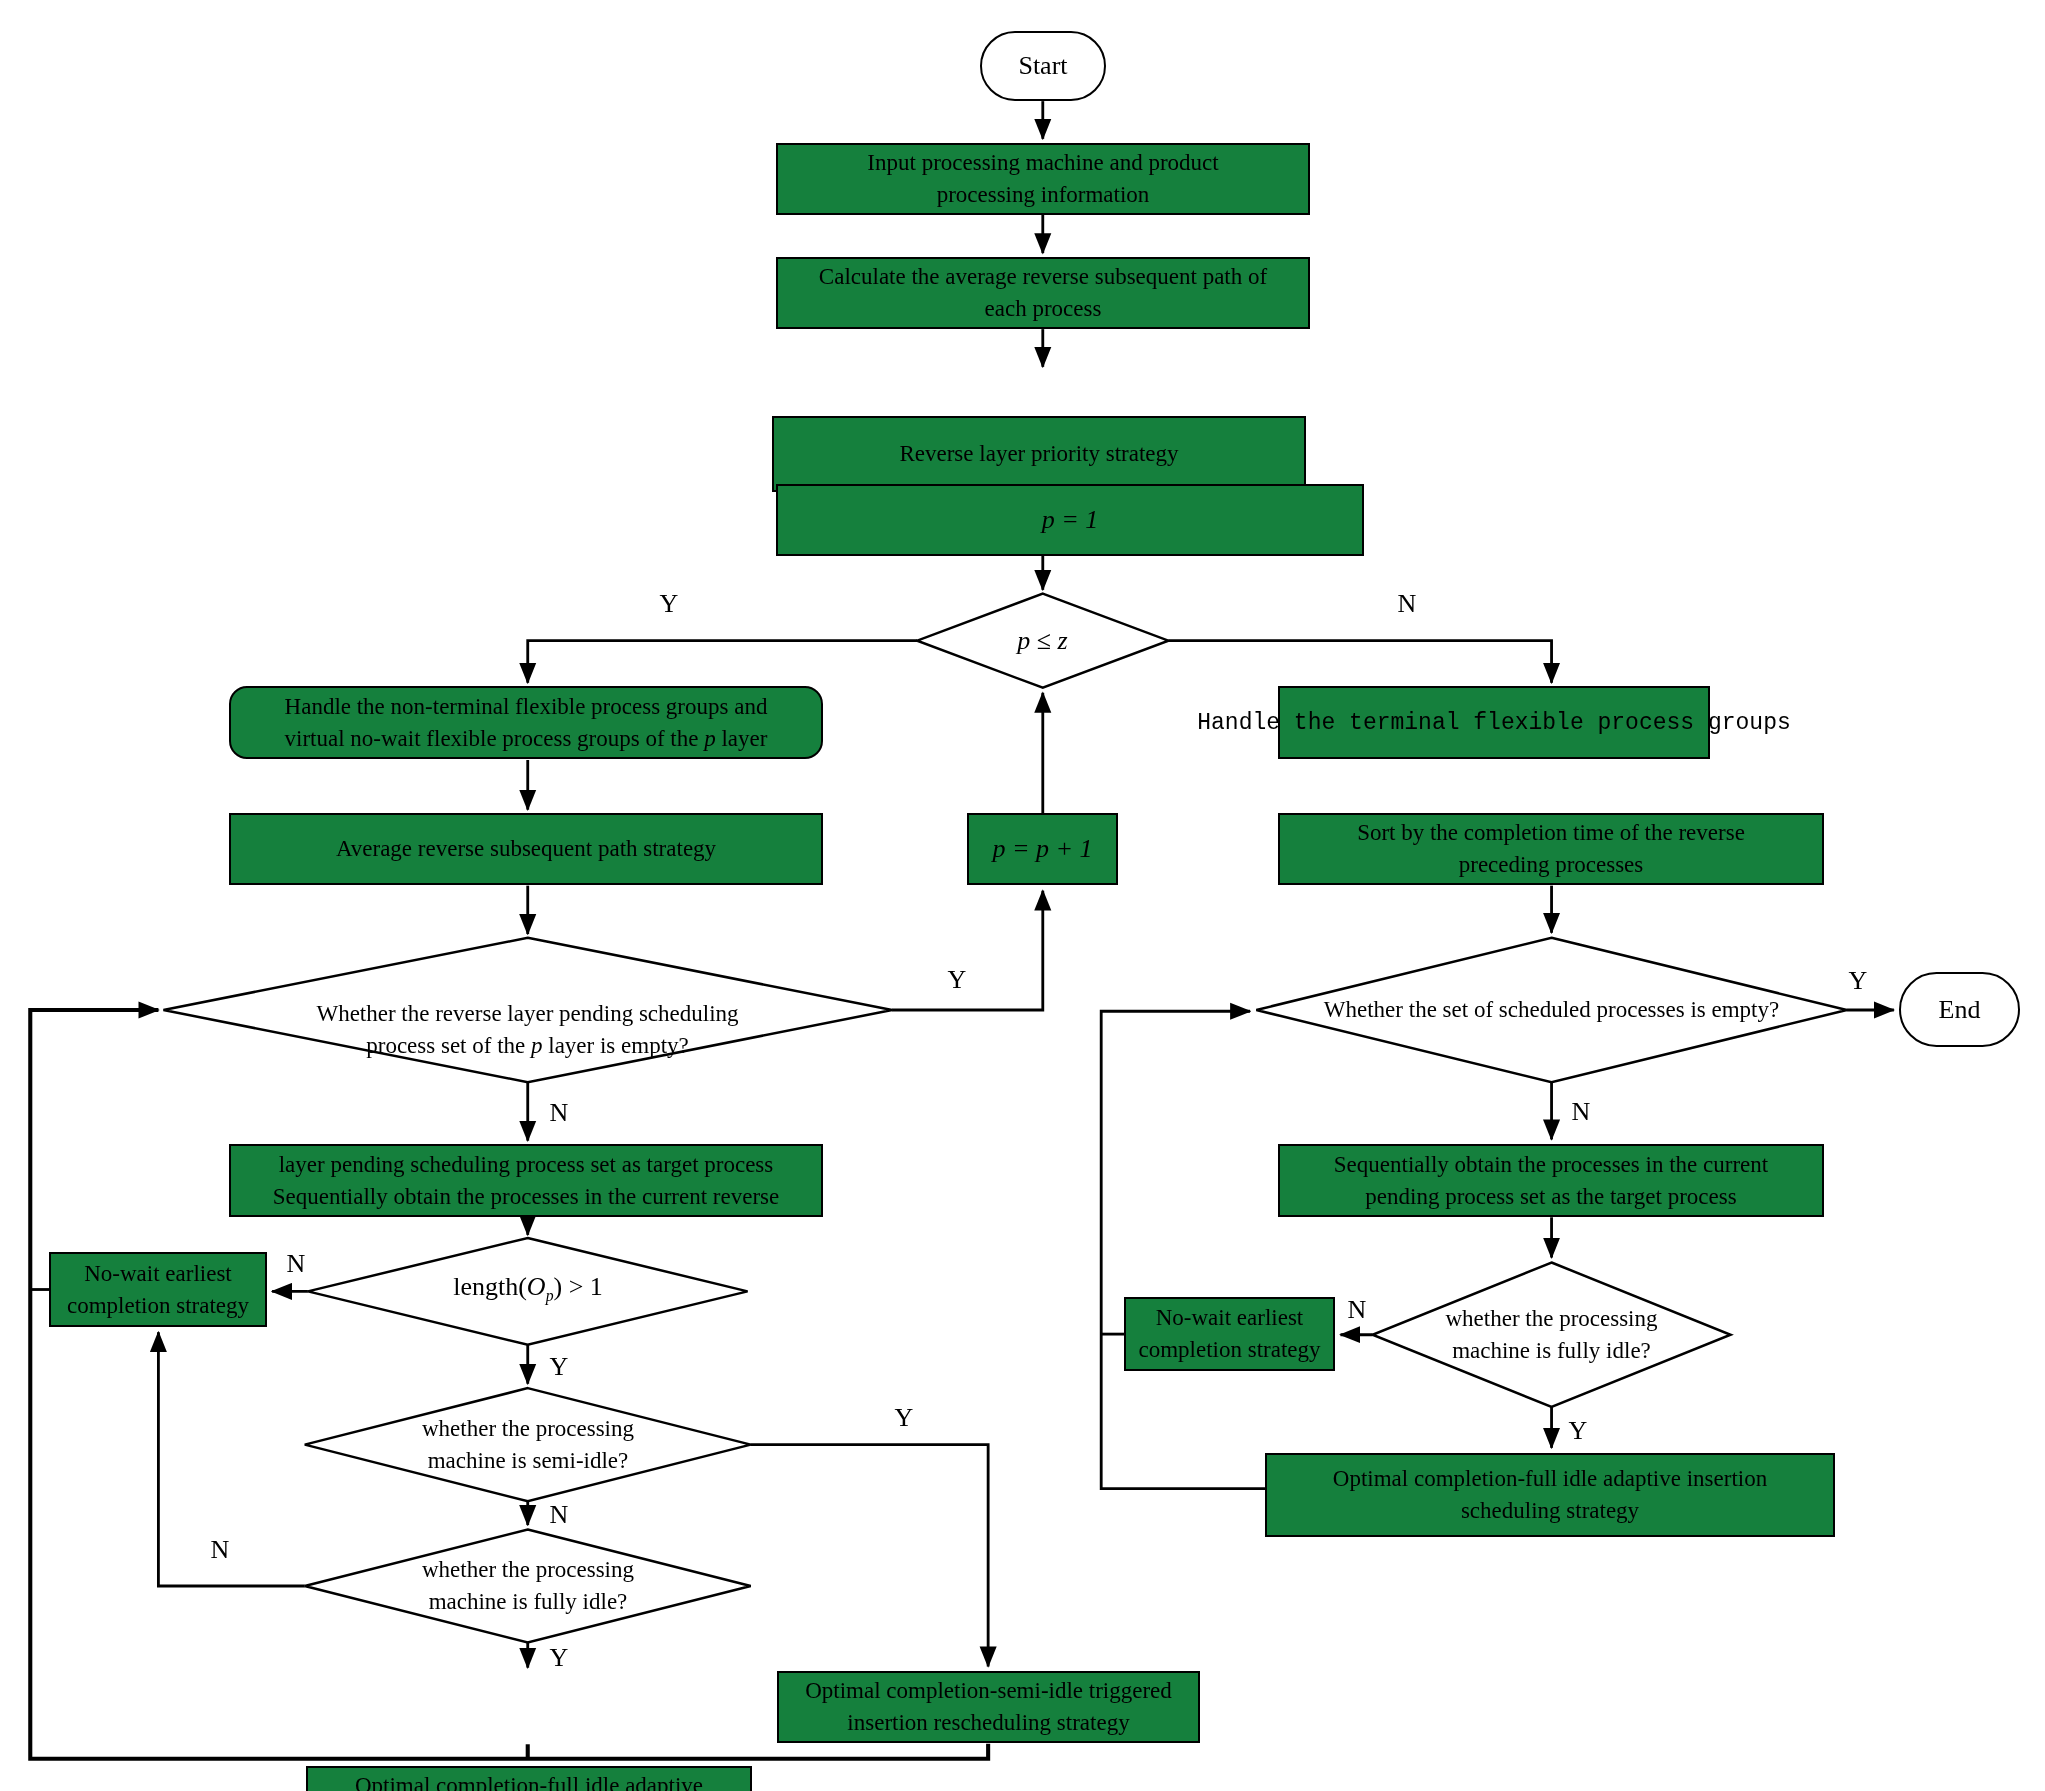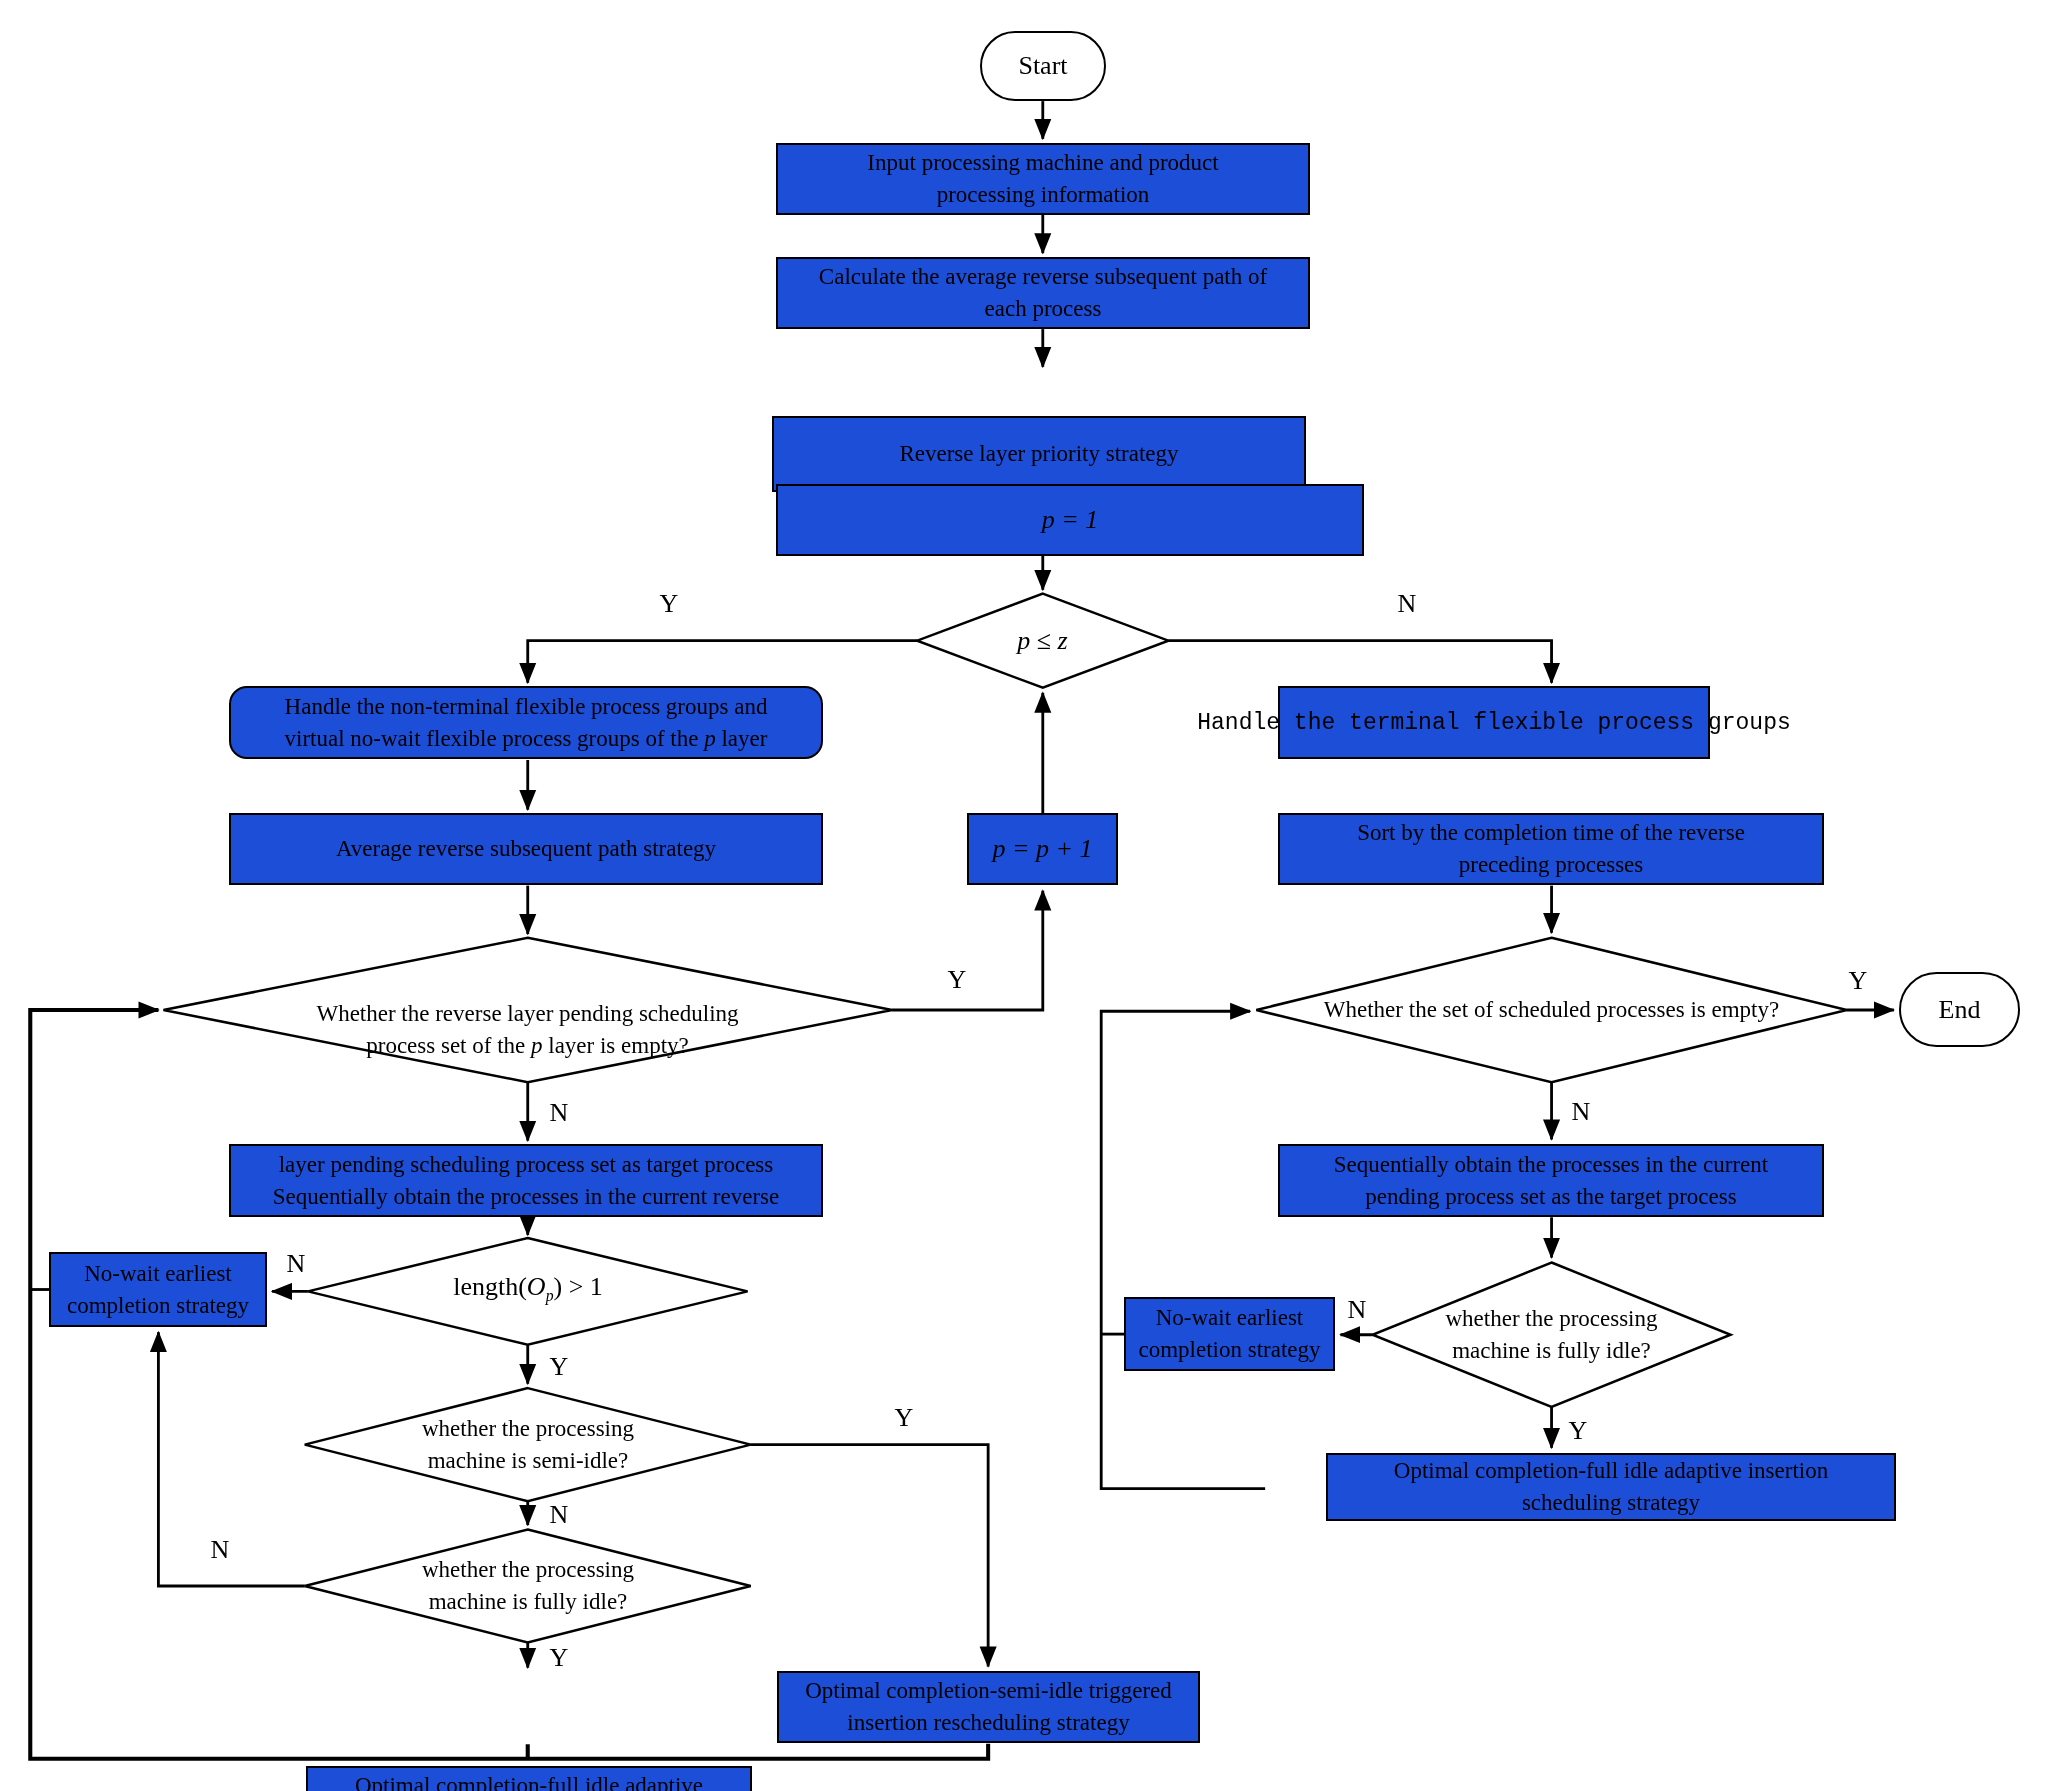--- a/index.html
+++ b/index.html
@@ -1,21 +1,21 @@
 <!DOCTYPE html>
 <html style="font-size:10px"><head>
 <meta charset="utf-8">
 <style>
   html,body{margin:0;padding:0;background:#fff;}
   #page{position:relative;width:2046px;height:1792px;background:#fff;overflow:hidden;
         font-family:"Liberation Serif","DejaVu Serif",serif;color:#000;}
   #wires{position:absolute;left:0;top:0;z-index:1;}
   .node{position:absolute;z-index:2;display:flex;flex-direction:column;align-items:center;
         justify-content:center;text-align:center;font-size:23px;line-height:32px;}
-  .box{border:2.5px solid #000;background:#1d4ed8;box-sizing:border-box;}
+  .box{border:2.5px solid #000;background:#15803d;box-sizing:border-box;}
   .stadium{border:2.5px solid #000;border-radius:38px;background:#fff;box-sizing:border-box;}
   .dtxt{background:transparent;z-index:3;}
   .line{white-space:nowrap;}
   .big{font-size:26px;}
   .math{font-style:italic;font-size:26px;}
   .var{font-style:italic;}
   .subp{font-style:italic;font-size:15.7px;vertical-align:-5.7px;}
   .lbl{position:absolute;z-index:3;transform:translate(-50%,-50%);font-size:26px;line-height:26px;}
 </style>
 </head>
@@ -170,21 +170,21 @@
   <div class="node dtxt" style="left:1388px;top:1297px;width:327px;height:75px;">
     <div class="line">whether the processing</div>
     <div class="line">machine is fully idle?</div>
   </div>
 
   <div class="node box" style="left:1124px;top:1297px;width:211px;height:74px;">
     <div class="line">No-wait earliest</div>
     <div class="line">completion strategy</div>
   </div>
 
-  <div class="node box" style="left:1326px;top:1453px;width:570px;height:68px;">
+  <div class="node box" style="left:1265px;top:1453px;width:570px;height:84px;">
     <div class="line">Optimal completion-full idle adaptive insertion</div>
     <div class="line">scheduling strategy</div>
   </div>
 
   <div class="lbl" style="left:669px;top:604px;">Y</div>
   <div class="lbl" style="left:1407px;top:604px;">N</div>
   <div class="lbl" style="left:957px;top:980px;">Y</div>
   <div class="lbl" style="left:559px;top:1113px;">N</div>
   <div class="lbl" style="left:296px;top:1264px;">N</div>
   <div class="lbl" style="left:559px;top:1367px;">Y</div>

